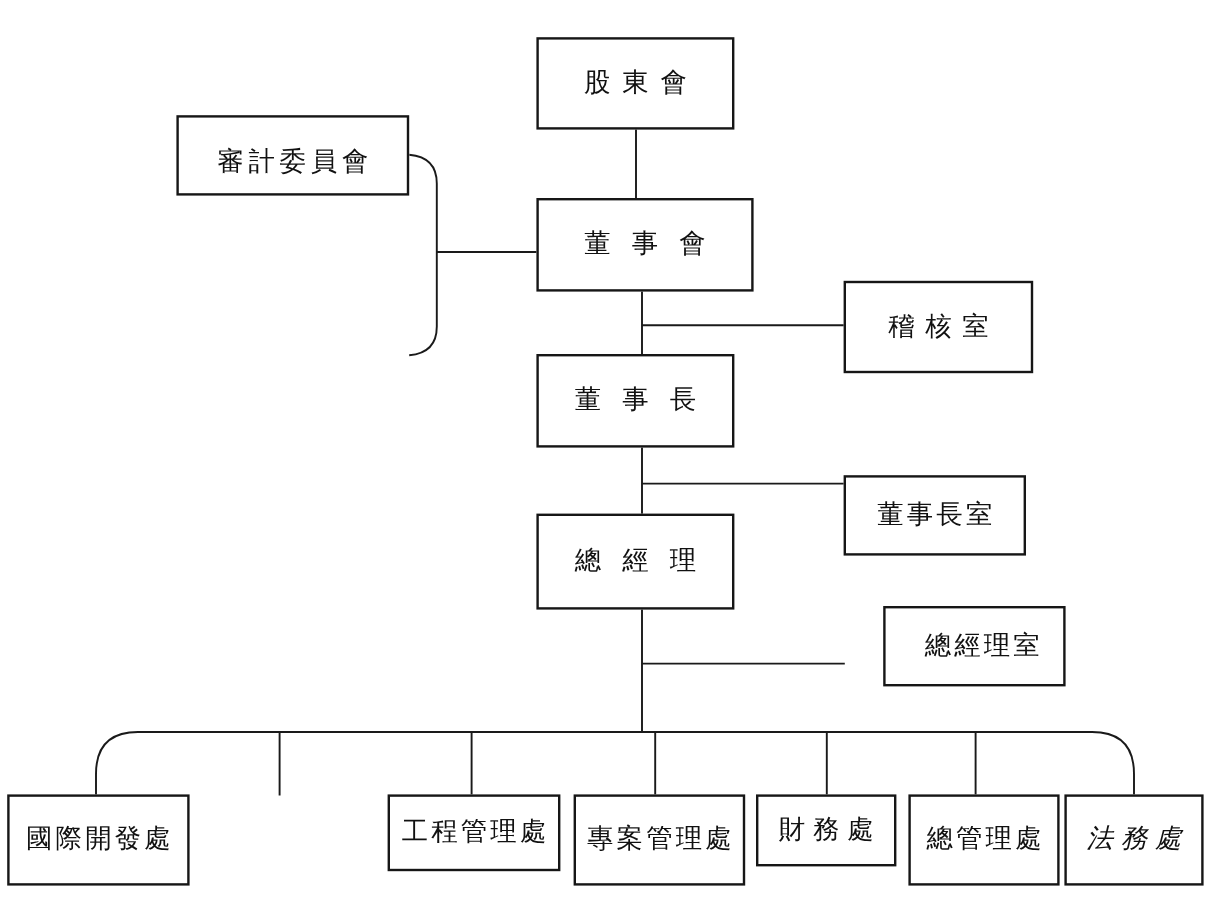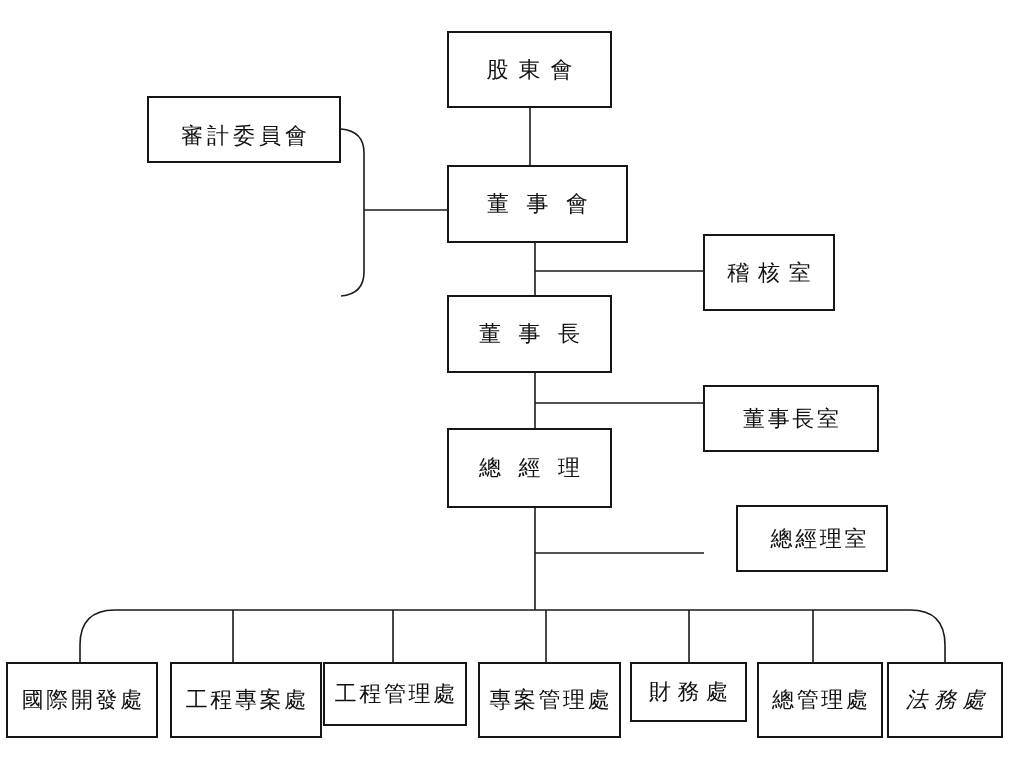--- a/index.html
+++ b/index.html
@@ -43,23 +43,23 @@
   .ls-c .lbl { letter-spacing: .40em; padding-left: .40em; }
   .ls-d .lbl { letter-spacing: .18em; padding-left: .18em; margin-top: 12px; }
   .ls-e .lbl { letter-spacing: .08em; padding-left: .08em; }
   .ls-f .lbl { letter-spacing: .12em; padding-left: .12em; }
   .ls-g .lbl { letter-spacing: .30em; padding-left: .30em; }
   
   .n-shareholders      { left: 447px; top:  31px; width: 165px; height: 77px; }
   .n-audit-committee   { left: 147px; top:  96px; width: 194px; height: 67px; }
   .n-board             { left: 447px; top: 165px; width: 181px; height: 78px; }
   .n-remuneration      { left: 147px; top: 266px; width: 194px; height: 67px; }
-  .n-audit-office      { left: 703px; top: 234px; width: 132px; height: 77px; }
+  .n-audit-office      { left: 703px; top: 234px; width: 158px; height: 77px; }
   .n-chairman          { left: 447px; top: 295px; width: 165px; height: 78px; }
-  .n-chairman-office   { left: 703px; top: 385px; width: 176px; height: 67px; }
+  .n-chairman-office   { left: 703px; top: 396px; width: 152px; height: 67px; }
   .n-president         { left: 447px; top: 428px; width: 165px; height: 80px; }
   .n-president-office  { left: 736px; top: 505px; width: 152px; height: 67px; padding-left: 13px; }
   .n-div0 { left:   6px; top: 662px; width: 152px; height: 76px; }
   .n-div1 { left: 170px; top: 662px; width: 152px; height: 76px; }
   .n-div2 { left: 323px; top: 662px; width: 144px; height: 64px; }
   .n-div3 { left: 478px; top: 662px; width: 143px; height: 76px; }
   .n-div4 { left: 630px; top: 662px; width: 117px; height: 60px; }
   .n-div5 { left: 757px; top: 662px; width: 126px; height: 76px; }
   .n-div6 { left: 887px; top: 662px; width: 116px; height: 76px; font-style: italic; }
 </style>
@@ -115,23 +115,20 @@
     <span class="lbl">總經理</span>
   </div>
 
   <div class="node n-president-office ls-f">
     <span class="lbl">總經理室</span>
   </div>
 
   <div class="node n-div0 ls-f">
     <span class="lbl">國際開發處</span>
   </div>
-  <div class="node n-div1 ls-f">
-    <span class="lbl">工程專案處</span>
-  </div>
   <div class="node n-div2 ls-f">
     <span class="lbl">工程管理處</span>
   </div>
   <div class="node n-div3 ls-f">
     <span class="lbl">專案管理處</span>
   </div>
   <div class="node n-div4 ls-g">
     <span class="lbl">財務處</span>
   </div>
   <div class="node n-div5 ls-f">

